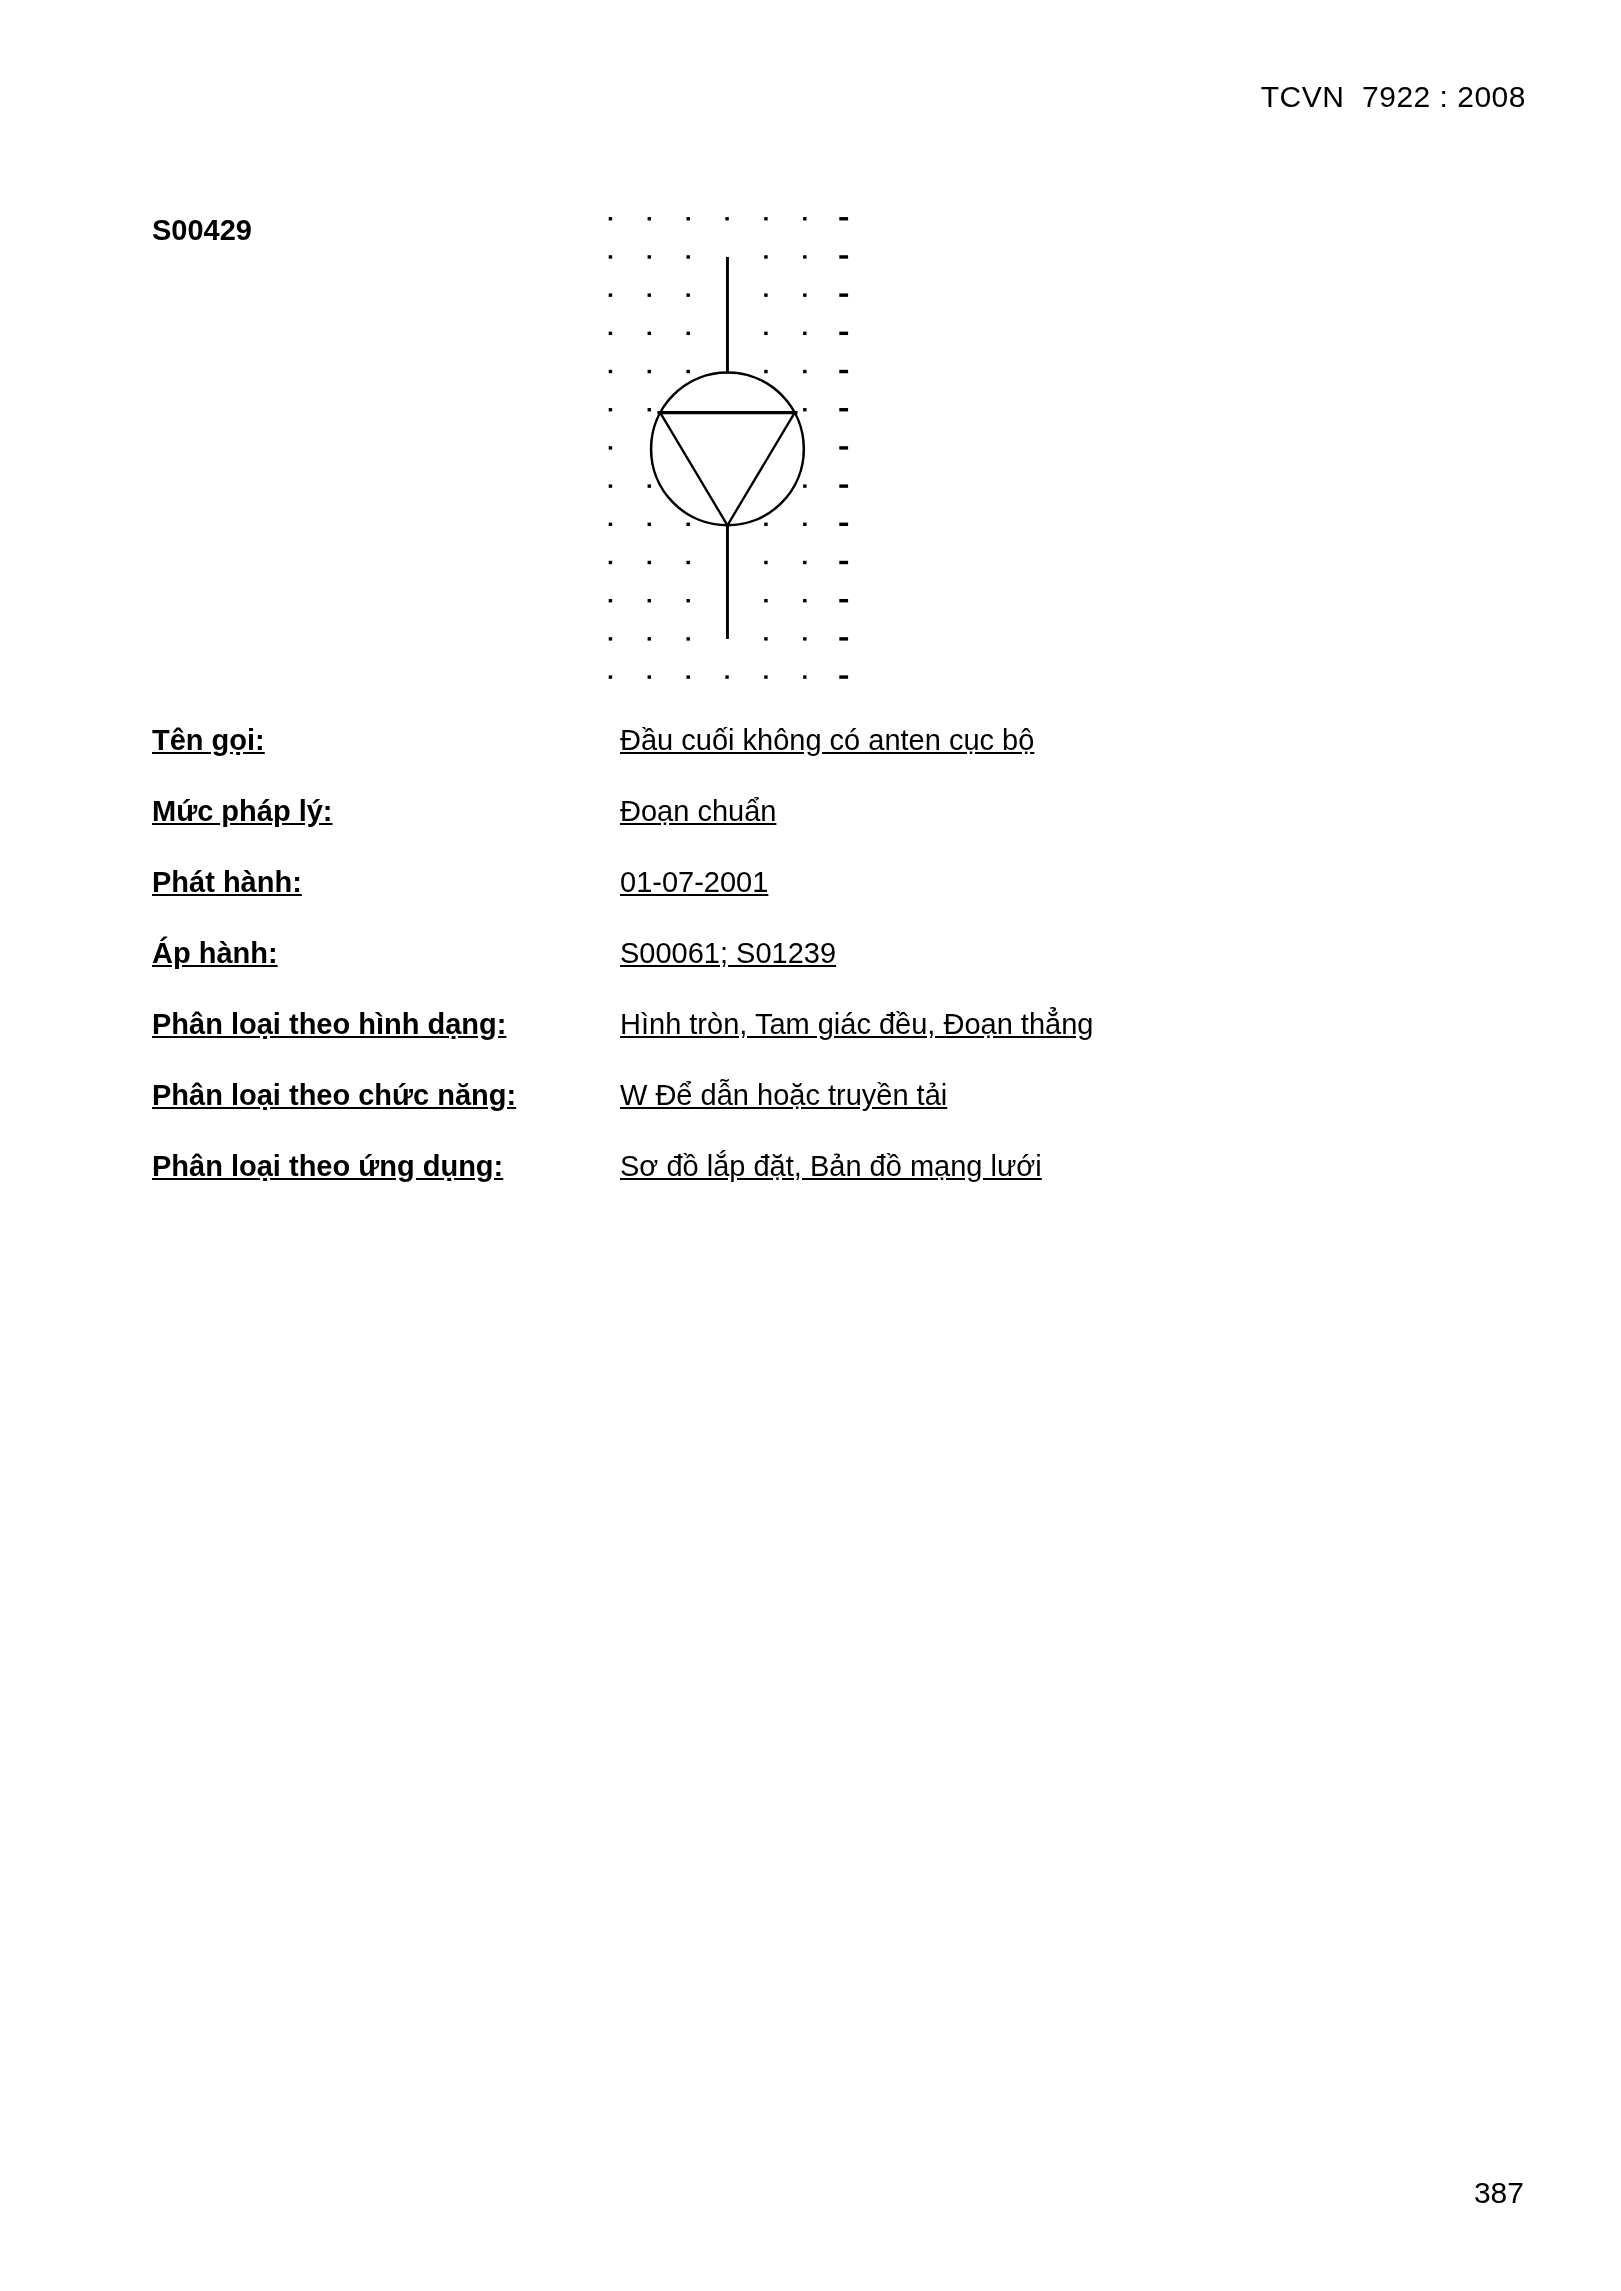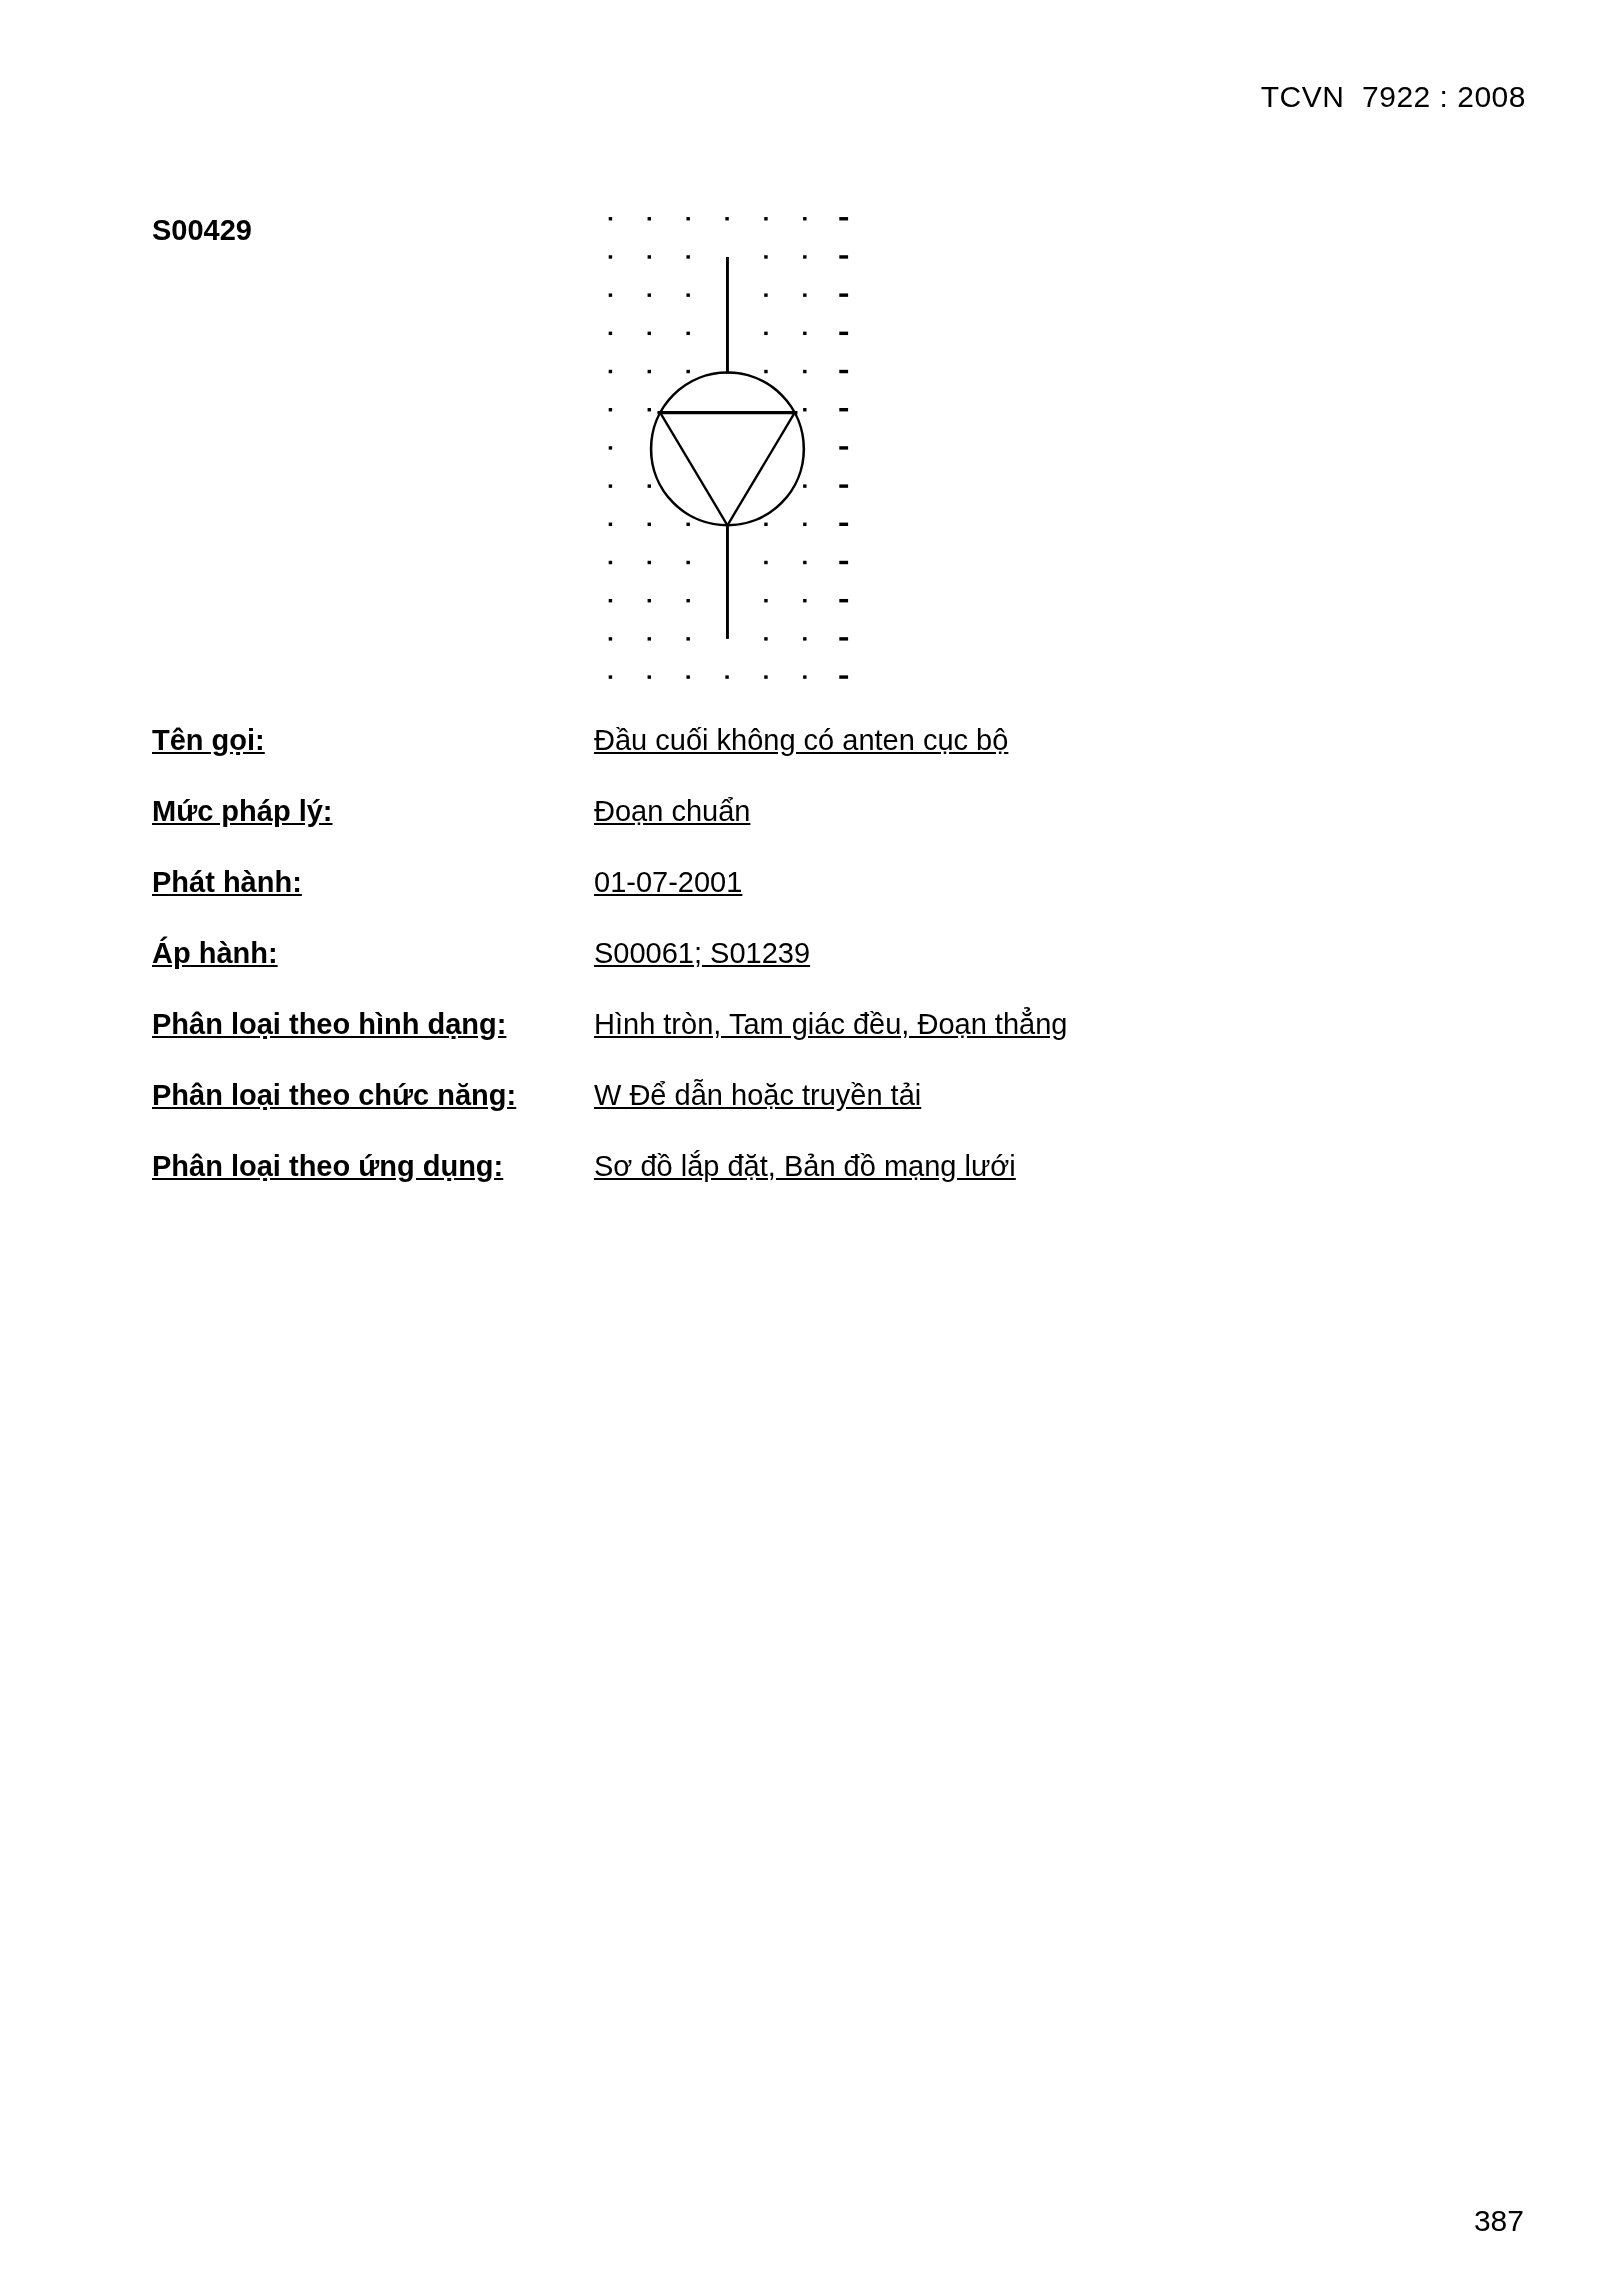--- a/index.html
+++ b/index.html
@@ -52,27 +52,27 @@
   .field-label {
     width: 442px;
     flex: 0 0 442px;
     font-size: 29px;
     font-weight: bold;
     white-space: nowrap;
   }
   .field-value {
     font-size: 29px;
     white-space: nowrap;
+    margin-left: 26px;
   }
   .page-number {
     position: absolute;
     top: 2176px;
     right: 97px;
     font-size: 30px;
-    margin-top: 28px;
   }
 </style>
 </head>
 <body>
 
 <div class="page-header">TCVN  7922 : 2008</div>
 
 <div class="symbol-id">S00429</div>
 
 <svg class="symbol-figure" viewBox="0 0 290 500" xmlns="http://www.w3.org/2000/svg">

